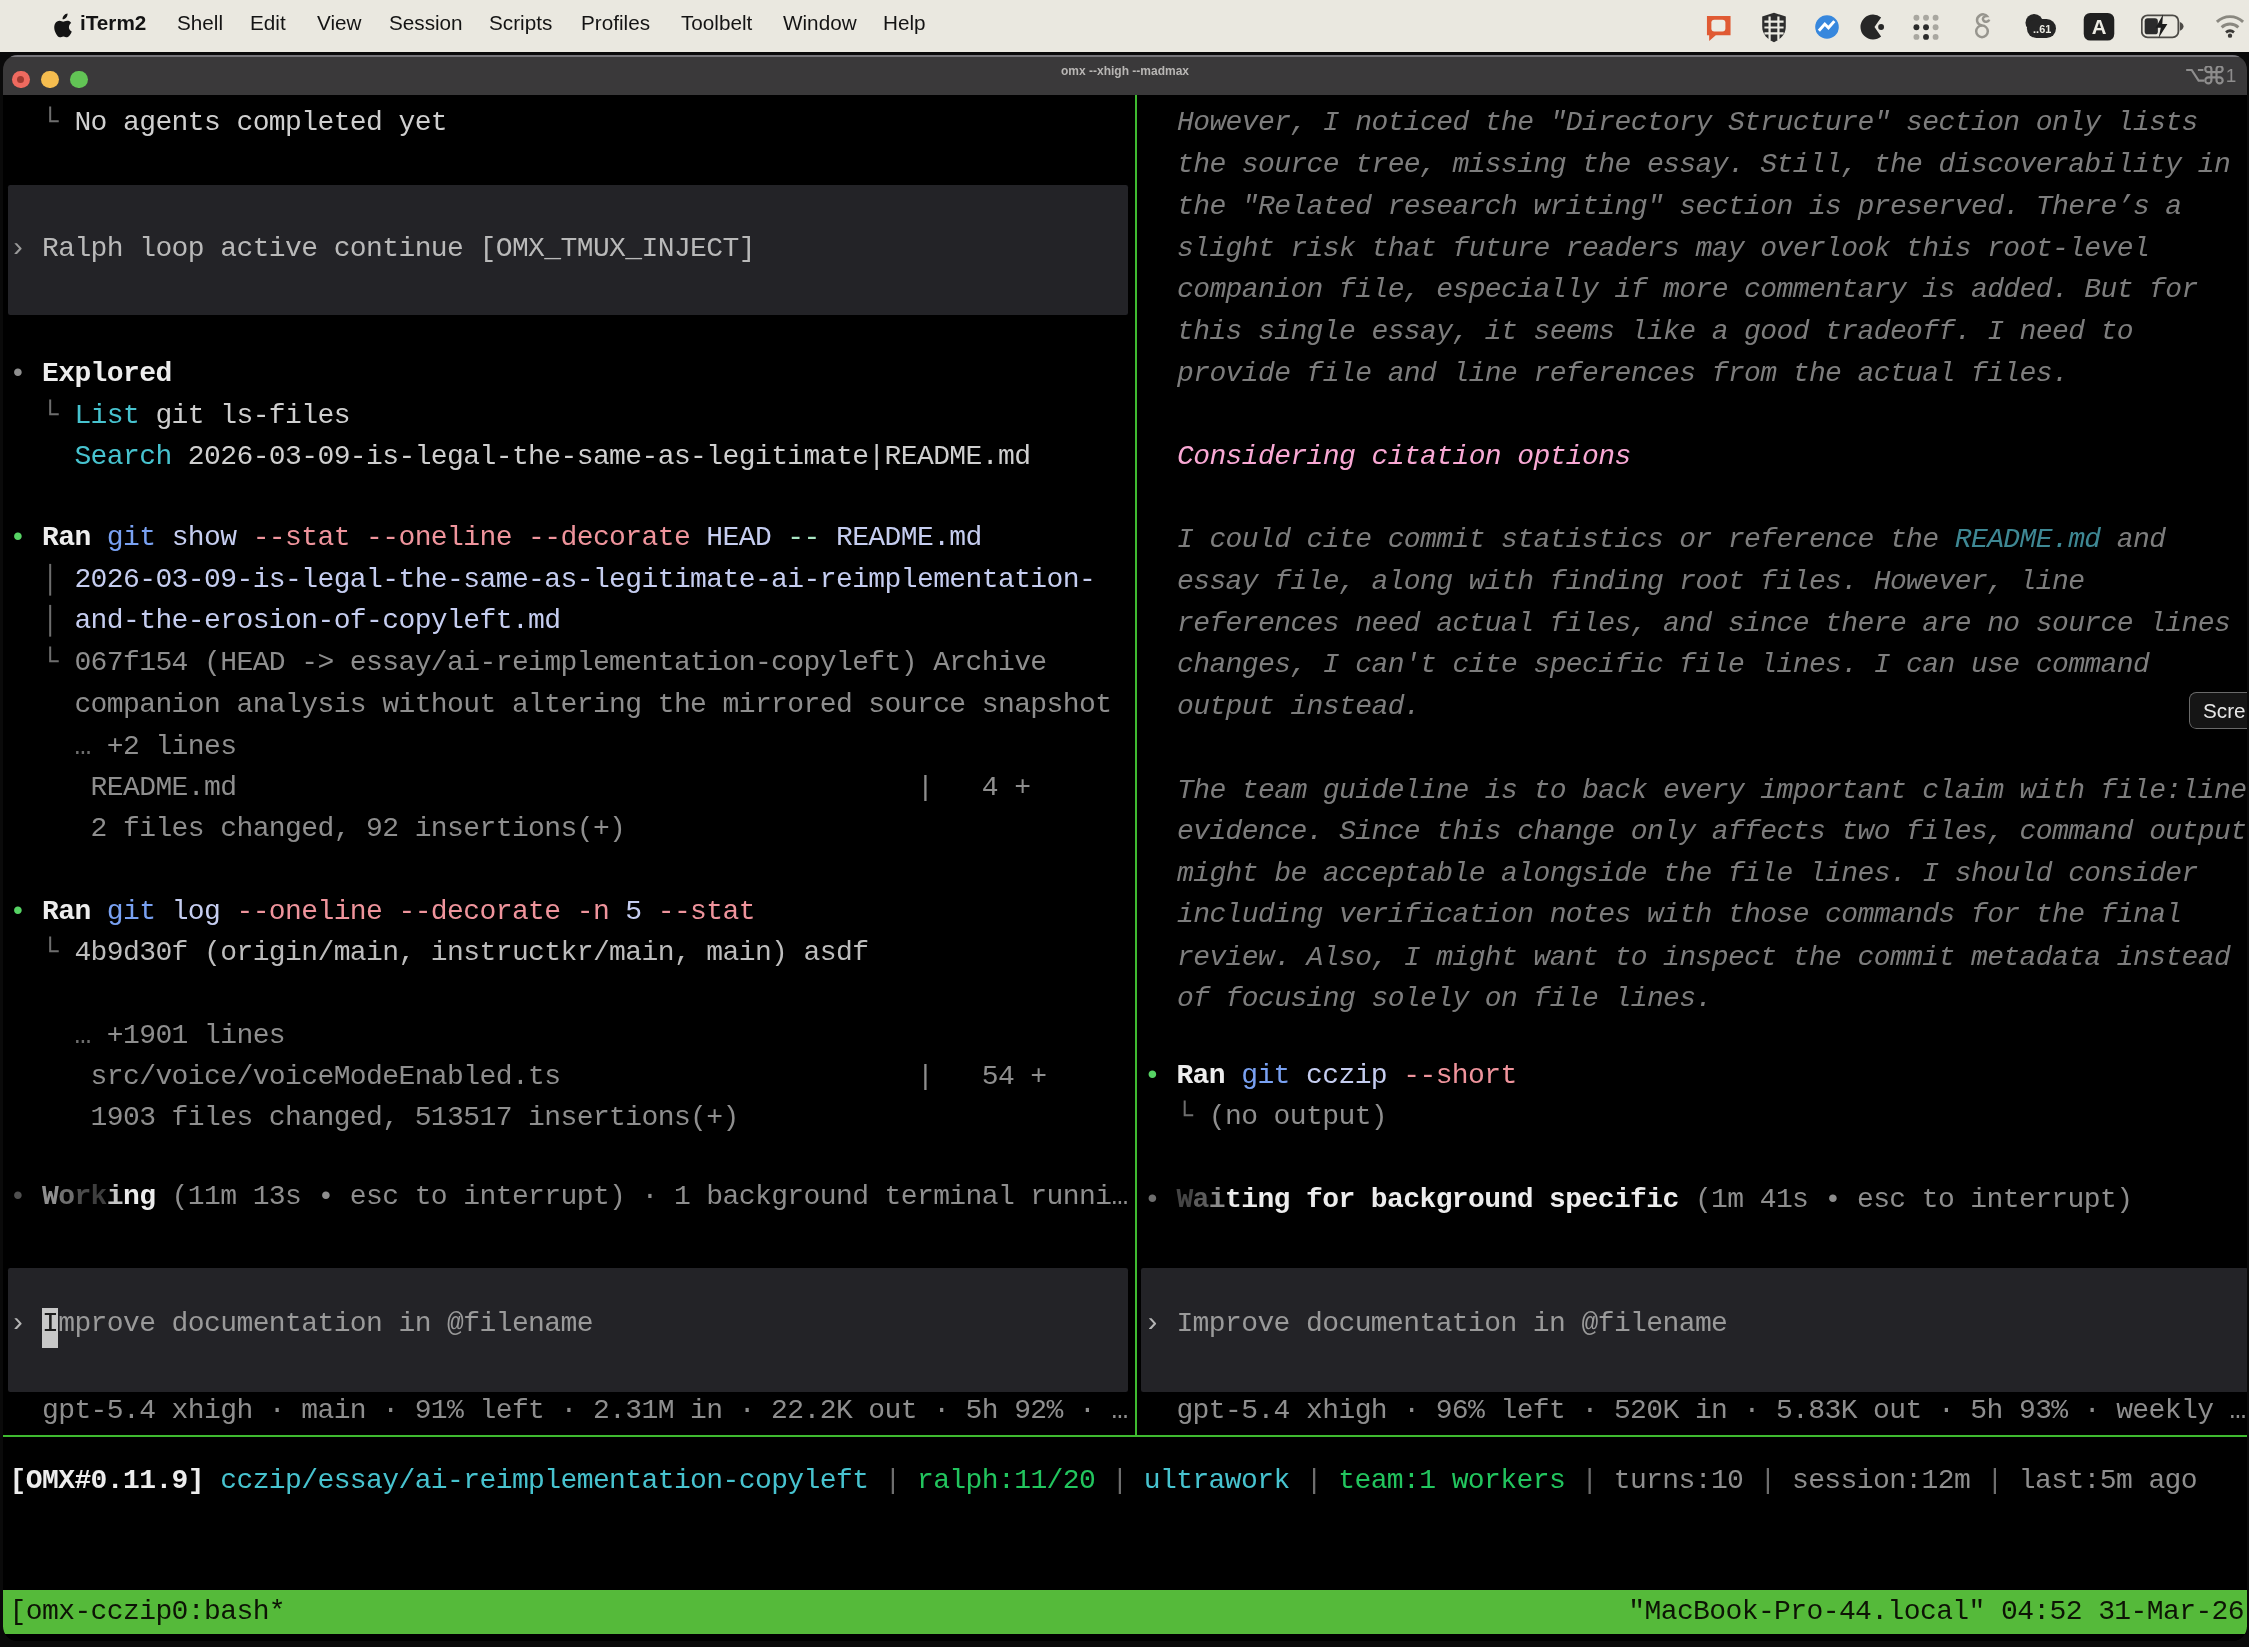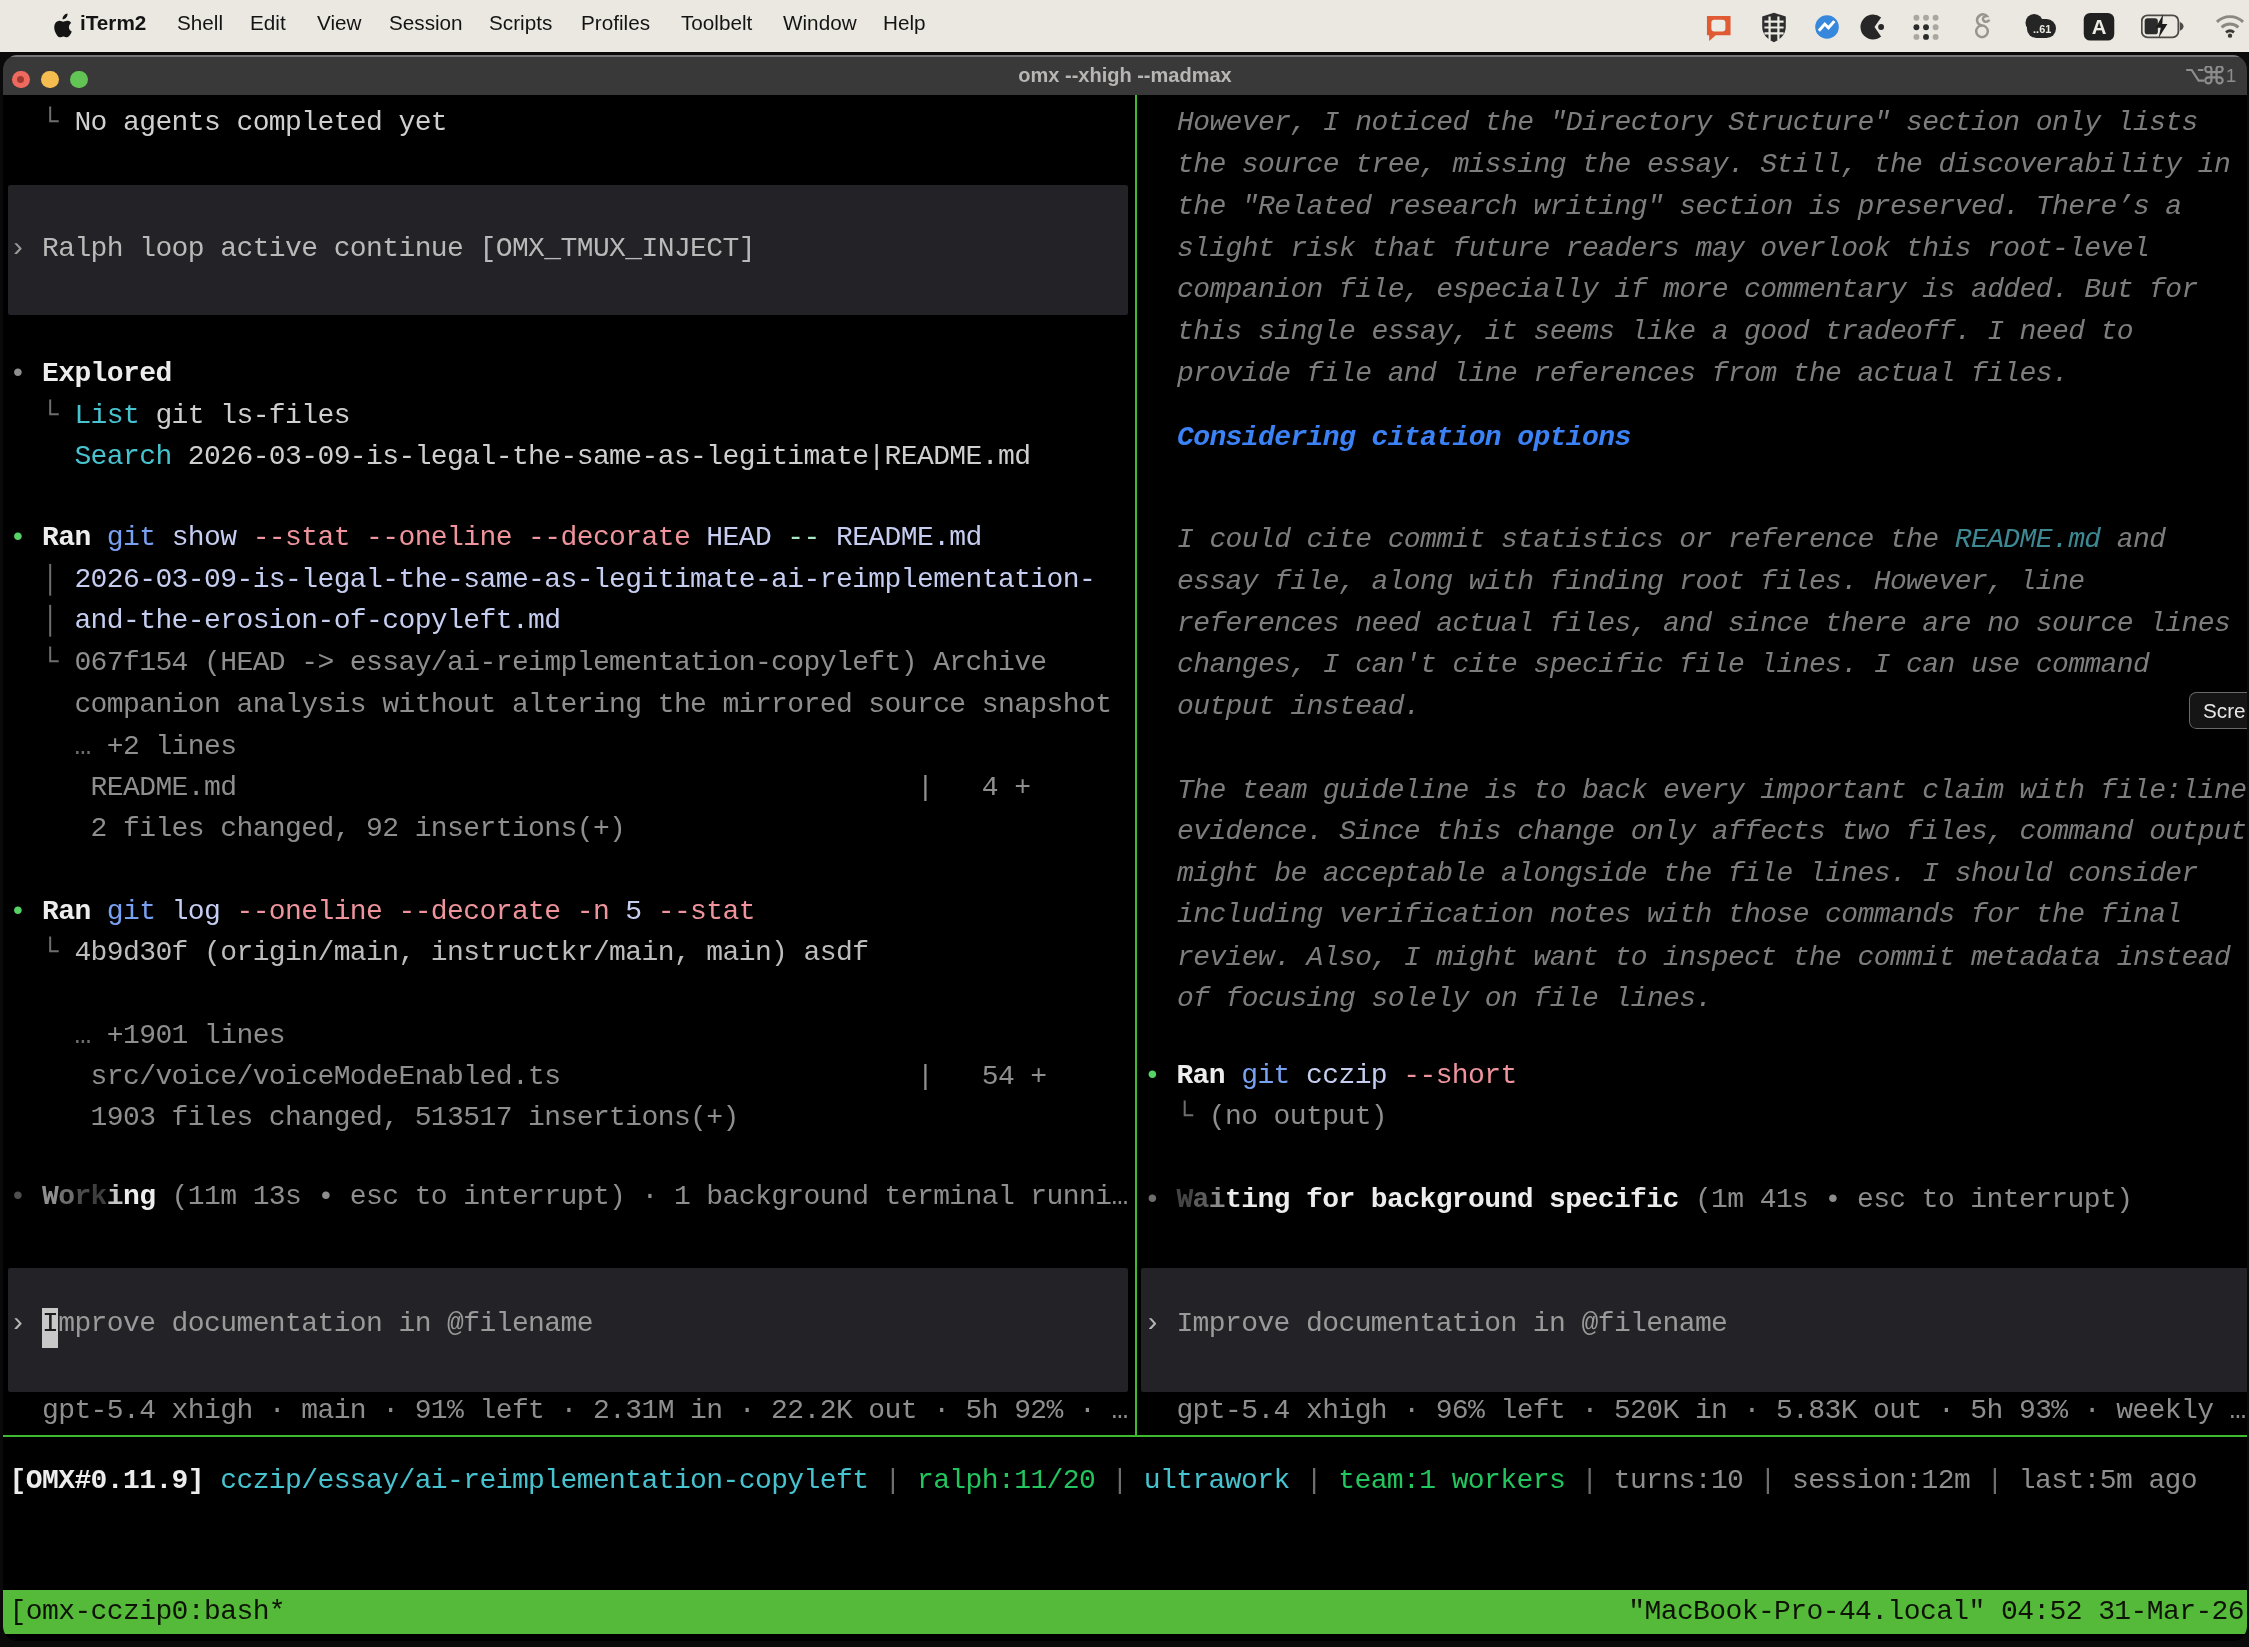--- a/index.html
+++ b/index.html
@@ -97,21 +97,21 @@
       <path d="M16.5 26.5a9 9 0 0 1 11 0" stroke="#3c3a37"></path>
     </g>
     <circle cx="22" cy="31" r="3" fill="#3c3a37"></circle>
   </svg>
 </div>
 <div id="win">
   <div id="titlebar">
     <div class="tl" style="left:8.9px;background:#ee6a5f"></div>
     <div class="tl" style="left:38px;background:#f5bd4f"></div>
     <div class="tl" style="left:67px;background:#62c455"></div>
-    <div style="position:absolute;left:0;width:2244px;top:8.9px;text-align:center;font-family:'Liberation Sans',sans-serif;font-weight:bold;font-size:20px;color:#b8b6b4">omx --xhigh --madmax</div>
+    <div style="position:absolute;left:0;width:2244px;top:8.9px;text-align:center;font-family:'Liberation Sans',sans-serif;font-weight:bold;font-size:12px;color:#b8b6b4">omx --xhigh --madmax</div>
     <div style="position:absolute;left:0;top:0;width:2244px;height:1.5px;background:#76757a"></div>
     <div style="position:absolute;left:14px;top:20.7px;width:7.4px;height:7.4px;border-radius:50%;background:#a03a30"></div>
     <svg style="position:absolute;right:7.4px;top:11px" width="55" height="19" viewBox="0 0 74 26">
       <g stroke="#8e8d8d" stroke-width="3" fill="none">
         <path d="M1 5.5h7.5l9.5 14.5h7.5M17 5.5h7.5"></path>
         <path d="M35.5 8.5H31.3a4.2 4.2 0 1 1 4.2-4.2V8.5 M42.5 8.5V4.3a4.2 4.2 0 1 1 4.2 4.2H42.5 M35.5 15.5H31.3a4.2 4.2 0 1 0 4.2 4.2V15.5 M42.5 15.5v4.2a4.2 4.2 0 1 0 4.2-4.2H42.5 M35.5 8.5h7M35.5 15.5h7M35.5 8.5v7M42.5 8.5v7"></path>
       </g>
       <text x="55" y="22" font-family="Liberation Sans" font-size="26" fill="#8e8d8d">1</text>
     </svg>
   </div>
@@ -146,21 +146,21 @@
     <div style="position:absolute;left:0px;top:1495px;width:2244px;height:44px;background:#55ba3a"></div>
     <div class="mono" style="left:6.6px;top:1496px;color:#0d1405">[omx-cczip0:bash*</div>
     <div class="mono" style="right:3px;top:1496px;color:#0d1405">"MacBook-Pro-44.local" 04:52 31-Mar-26</div>
     <div class="mono it" style="left:1174px;top:7.4px">However, I noticed the "Directory Structure" section only lists</div>
     <div class="mono it" style="left:1174px;top:49px">the source tree, missing the essay. Still, the discoverability in</div>
     <div class="mono it" style="left:1174px;top:91px">the "Related research writing" section is preserved. There’s a</div>
     <div class="mono it" style="left:1174px;top:133px">slight risk that future readers may overlook this root-level</div>
     <div class="mono it" style="left:1174px;top:174px">companion file, especially if more commentary is added. But for</div>
     <div class="mono it" style="left:1174px;top:216px">this single essay, it seems like a good tradeoff. I need to</div>
     <div class="mono it" style="left:1174px;top:258px">provide file and line references from the actual files.</div>
-    <div class="mono it" style="left:1174px;top:322px;font-weight:bold;color:#3b82f6">Considering citation options</div>
+    <div class="mono it" style="left:1174px;top:341px;font-weight:normal;color:#f9a8d4">Considering citation options</div>
     <div class="mono it" style="left:1174px;top:424px">I could cite commit statistics or reference the <span style="color:#3e8894">README.md</span> and</div>
     <div class="mono it" style="left:1174px;top:466px">essay file, along with finding root files. However, line</div>
     <div class="mono it" style="left:1174px;top:508px">references need actual files, and since there are no source lines</div>
     <div class="mono it" style="left:1174px;top:549px">changes, I can't cite specific file lines. I can use command</div>
     <div class="mono it" style="left:1174px;top:591px">output instead.</div>
     <div class="mono it" style="left:1174px;top:675px">The team guideline is to back every important claim with file:line</div>
     <div class="mono it" style="left:1174px;top:716px">evidence. Since this change only affects two files, command output</div>
     <div class="mono it" style="left:1174px;top:758px">might be acceptable alongside the file lines. I should consider</div>
     <div class="mono it" style="left:1174px;top:799px">including verification notes with those commands for the final</div>
     <div class="mono it" style="left:1174px;top:842px">review. Also, I might want to inspect the commit metadata instead</div>

